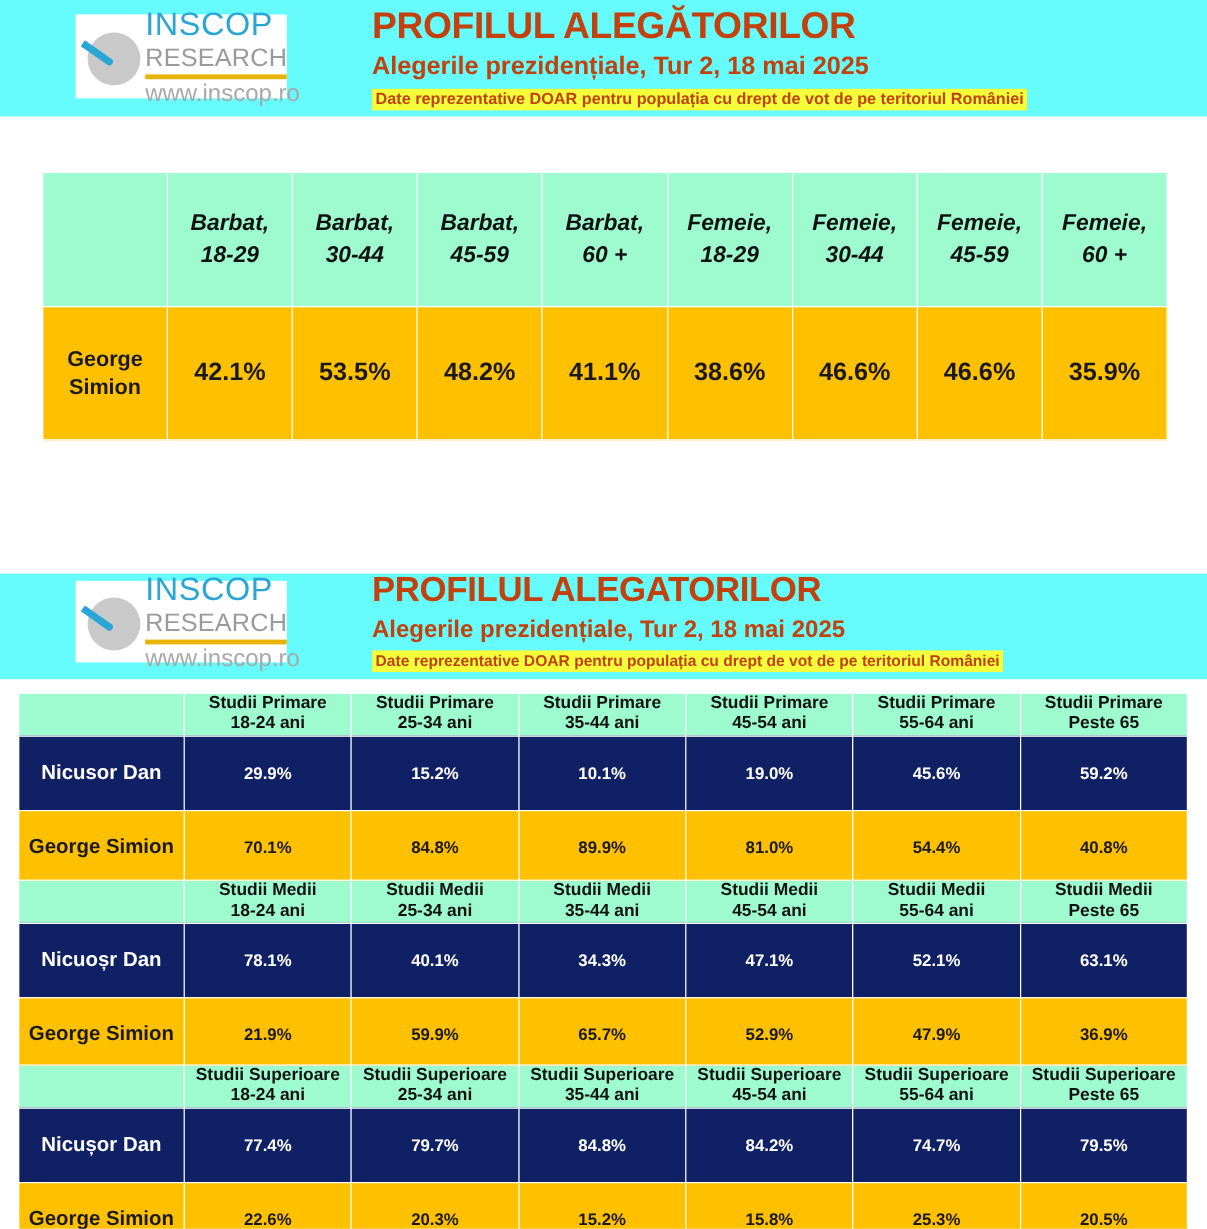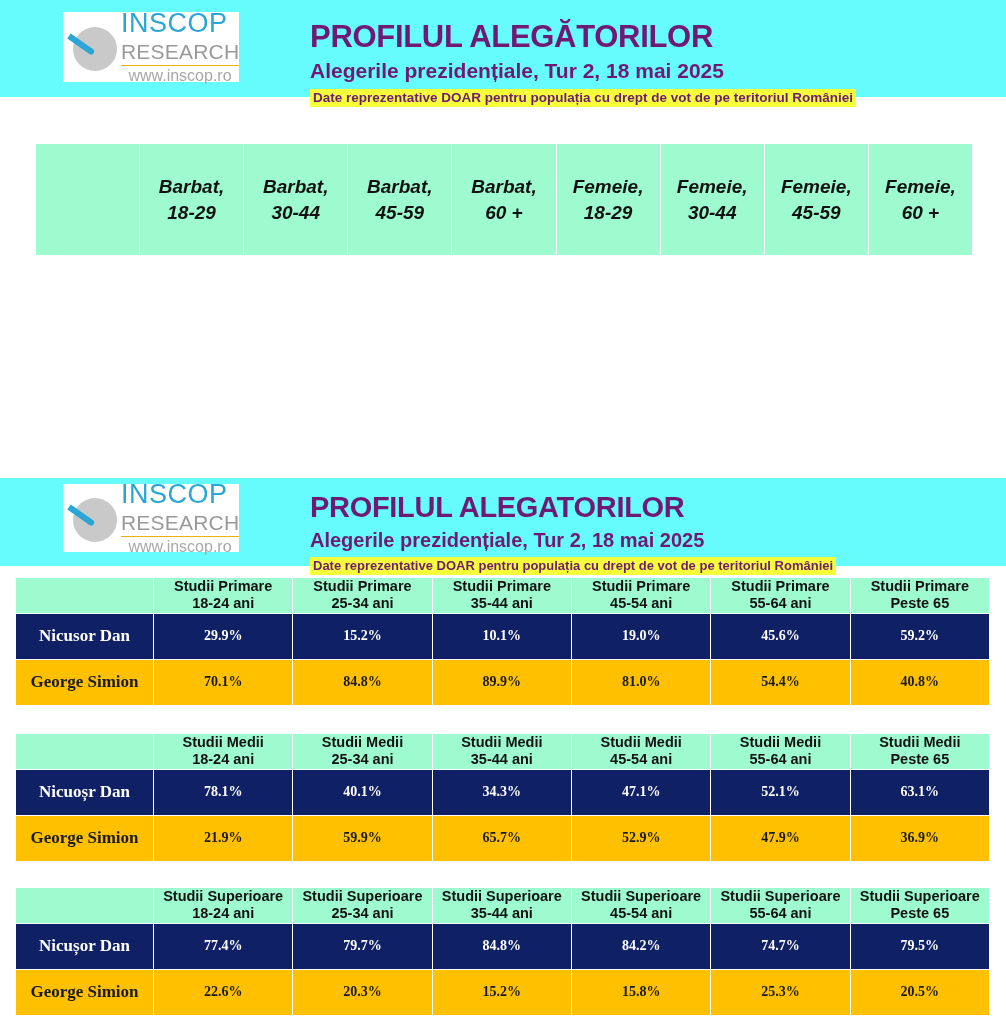--- a/index.html
+++ b/index.html
@@ -12,23 +12,23 @@
 
   .logo { position: absolute; background: #ffffff; width: 176px; display: flex; align-items: center; padding: 4px 6px; }
   .b1 .logo { left: 63px; top: 12px; height: 70px; }
   .b2 .logo { left: 63px; top: 6px; height: 68px; }
   .logo-mark { width: 48px; height: 48px; position: relative; flex: 0 0 48px; }
   .logo-mark .disc { position: absolute; left: 4px; top: 4px; width: 44px; height: 44px; border-radius: 50%; background: #c9c9c9; }
   .logo-mark .needle { position: absolute; left: 0; top: 10px; width: 30px; height: 6px; background: #2aa6d6; transform: rotate(35deg); transform-origin: left center; border-radius: 0 3px 3px 0; }
   .logo-text { display: flex; flex-direction: column; align-items: flex-start; margin-left: 4px; line-height: 1; }
   .logo-text .l1 { color: #2aa6d6; font-size: 27px; font-weight: normal; letter-spacing: 0.5px; }
   .logo-text .l2 { color: #9a9a9a; font-size: 21px; letter-spacing: 0.2px; margin-top: 4px; }
-  .logo-text .l3 { color: #a8a8a8; font-size: 16px; margin-top: 3px; border-top: 1px solid #eab308; padding-top: 2px; width: 118px; text-align: center; }
-
-  .title { position: absolute; color: #701a75; font-weight: bold; white-space: nowrap; margin-top: 15px; }
+  .logo-text .l3 { color: #a8a8a8; font-size: 20px; margin-top: 3px; border-top: 4px solid #eab308; padding-top: 2px; width: 118px; }
+
+  .title { position: absolute; color: #c2410c; font-weight: bold; white-space: nowrap; }
   .b1 .title.t1 { left: 310px; top: 4px; font-size: 31px; letter-spacing: -0.3px; }
   .b1 .title.t2 { left: 310px; top: 44px; font-size: 21px; }
   .b1 .title.t3 { left: 310px; top: 74px; font-size: 13.5px; background: #f5ff3a; padding: 1px 3px 2px 3px; }
   .b2 .title.t1 { left: 310px; top: -2px; font-size: 29px; letter-spacing: -0.3px; }
   .b2 .title.t2 { left: 310px; top: 36px; font-size: 20px; }
   .b2 .title.t3 { left: 310px; top: 64px; font-size: 13px; background: #f5ff3a; padding: 1px 3px 2px 3px; }
 
   table { position: absolute; border-collapse: collapse; table-layout: fixed; }
   td, th { text-align: center; vertical-align: middle; border: 1px solid #ffffff; font-weight: bold; }
   .hdr { background: #9dfbcf; color: #111; }
@@ -39,21 +39,21 @@
   #t1 th.corner { width: 104px; }
   #t1 th, #t1 td { font-size: 21px; }
   #t1 thead th { height: 112px; font-size: 19px; line-height: 1.35; font-style: italic; }
   #t1 tr.row-dan td { height: 112px; }
   #t1 tr.row-sim td { height: 111px; }
   #t1 td.name { font-size: 18px; line-height: 1.3; }
 
   .edu { left: 15px; width: 975px; }
   .edu th.corner { width: 138px; }
   .edu thead th { height: 32px; font-size: 14.5px; line-height: 1.2; }
-  .edu td { height: 46px; font-size: 14px; font-family: Liberation Serif, serif; }
+  .edu td { height: 62px; font-size: 14px; }
   .edu td.name { font-size: 17px; }
   .row-dan.dark td { background: #0f2164; }
   #tA { top: 577px; }
   #tB { top: 733px; }
   #tC { top: 887px; }
 </style>
 </head>
 <body>
 
 <div class="banner b1">
@@ -81,20 +81,31 @@
       <th class="hdr"><span>Barbat,</span><br><span>30-44</span></th>
       <th class="hdr"><span>Barbat,</span><br><span>45-59</span></th>
       <th class="hdr"><span>Barbat,</span><br><span>60 +</span></th>
       <th class="hdr"><span>Femeie,</span><br><span>18-29</span></th>
       <th class="hdr"><span>Femeie,</span><br><span>30-44</span></th>
       <th class="hdr"><span>Femeie,</span><br><span>45-59</span></th>
       <th class="hdr"><span>Femeie,</span><br><span>60 +</span></th>
     </tr>
   </thead>
   <tbody>
+    <tr class="row-sim">
+      <td class="name"><span>George</span><br><span>Simion</span></td>
+      <td>42.1%</td>
+      <td>53.5%</td>
+      <td>48.2%</td>
+      <td>41.1%</td>
+      <td>38.6%</td>
+      <td>46.6%</td>
+      <td>46.6%</td>
+      <td>35.9%</td>
+    </tr>
   </tbody>
 </table>
 
 <div class="banner b2">
   <div class="logo">
     <div class="logo-mark">
       <div class="disc"></div>
       <div class="needle"></div>
     </div>
     <div class="logo-text">

